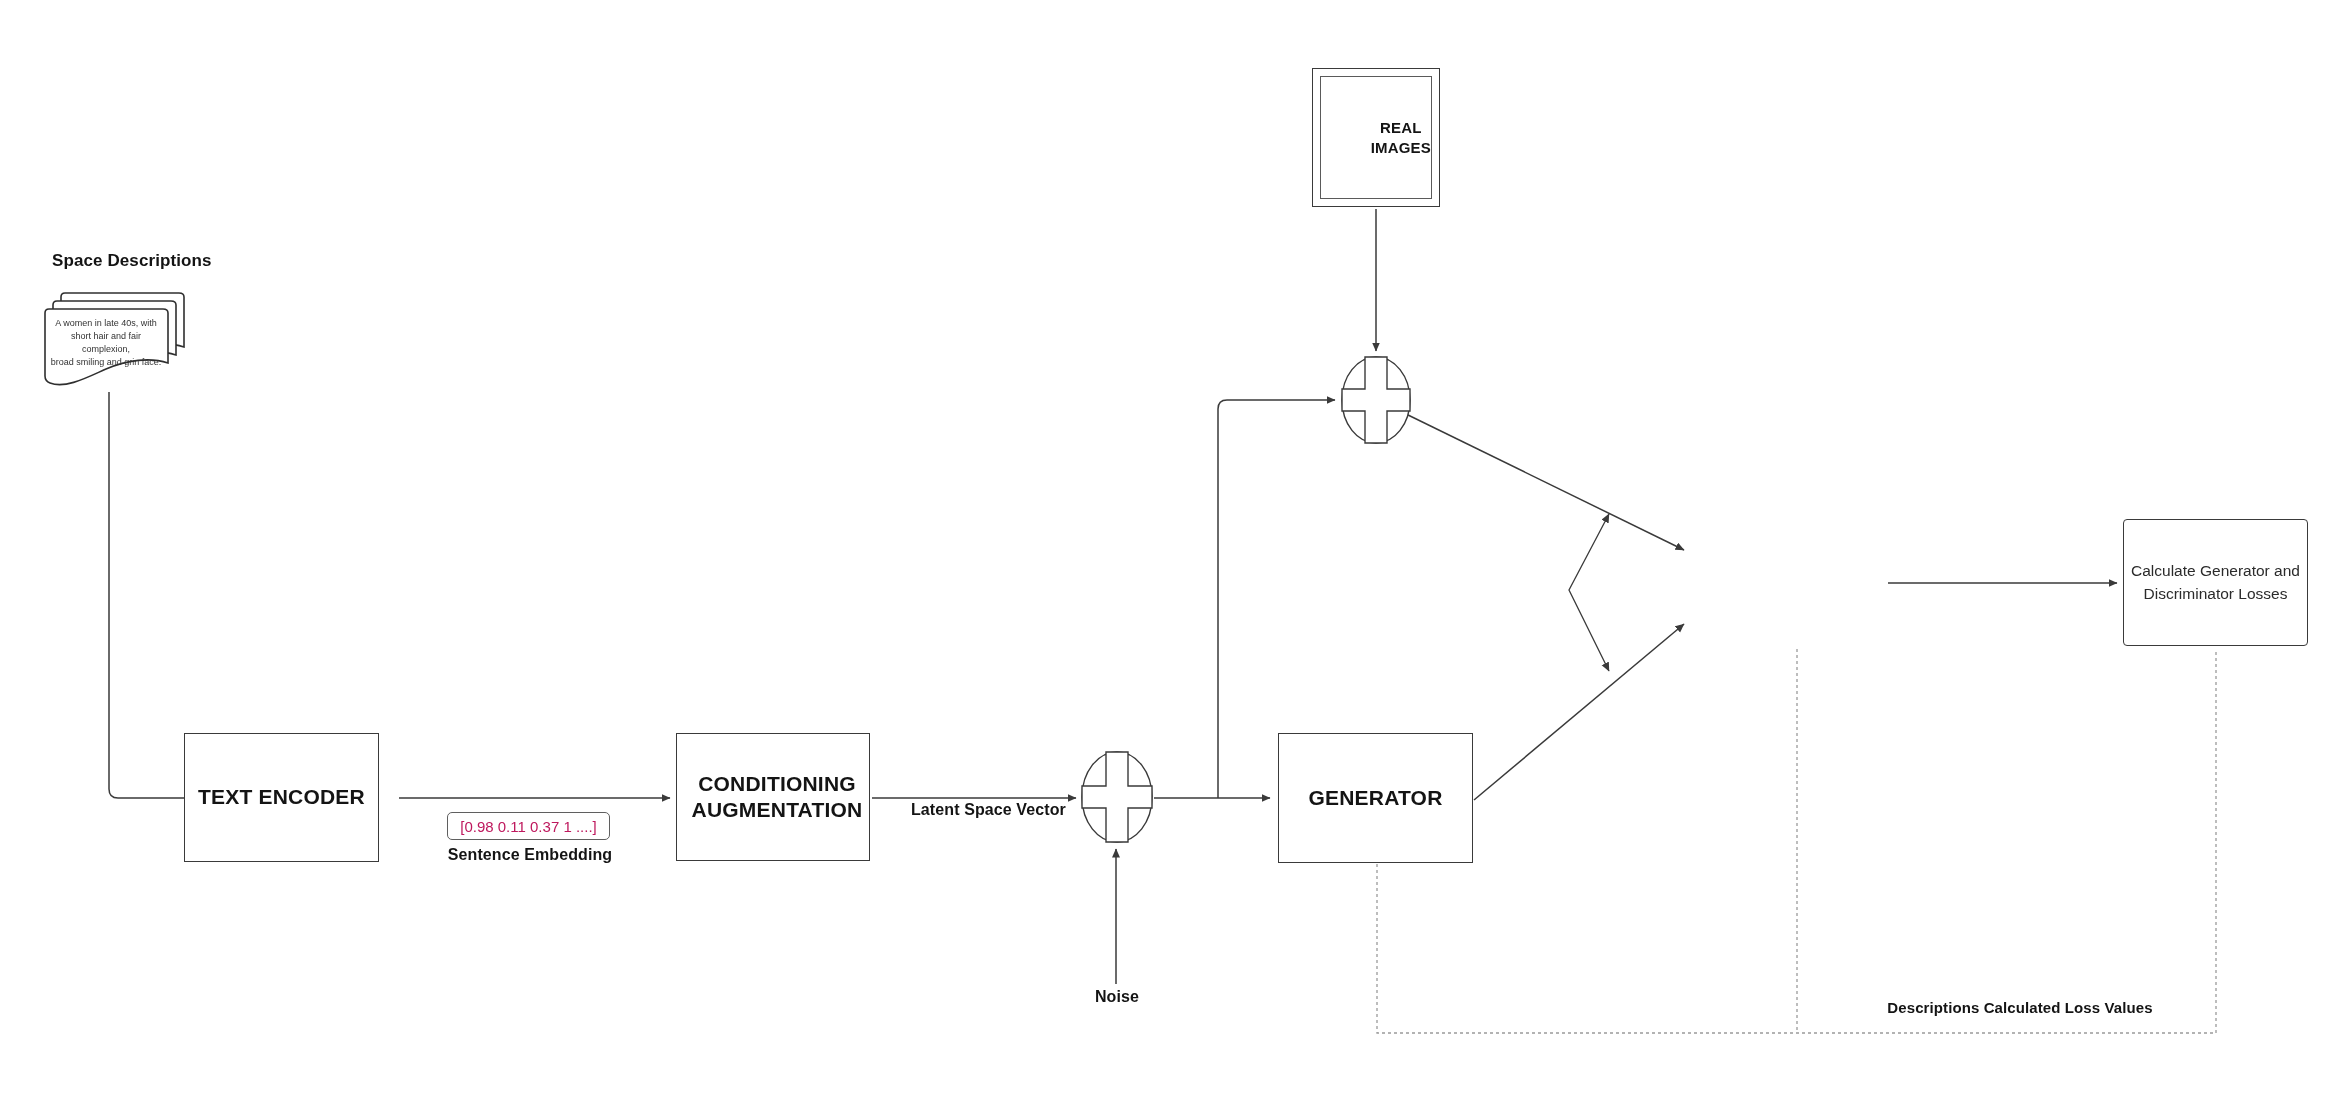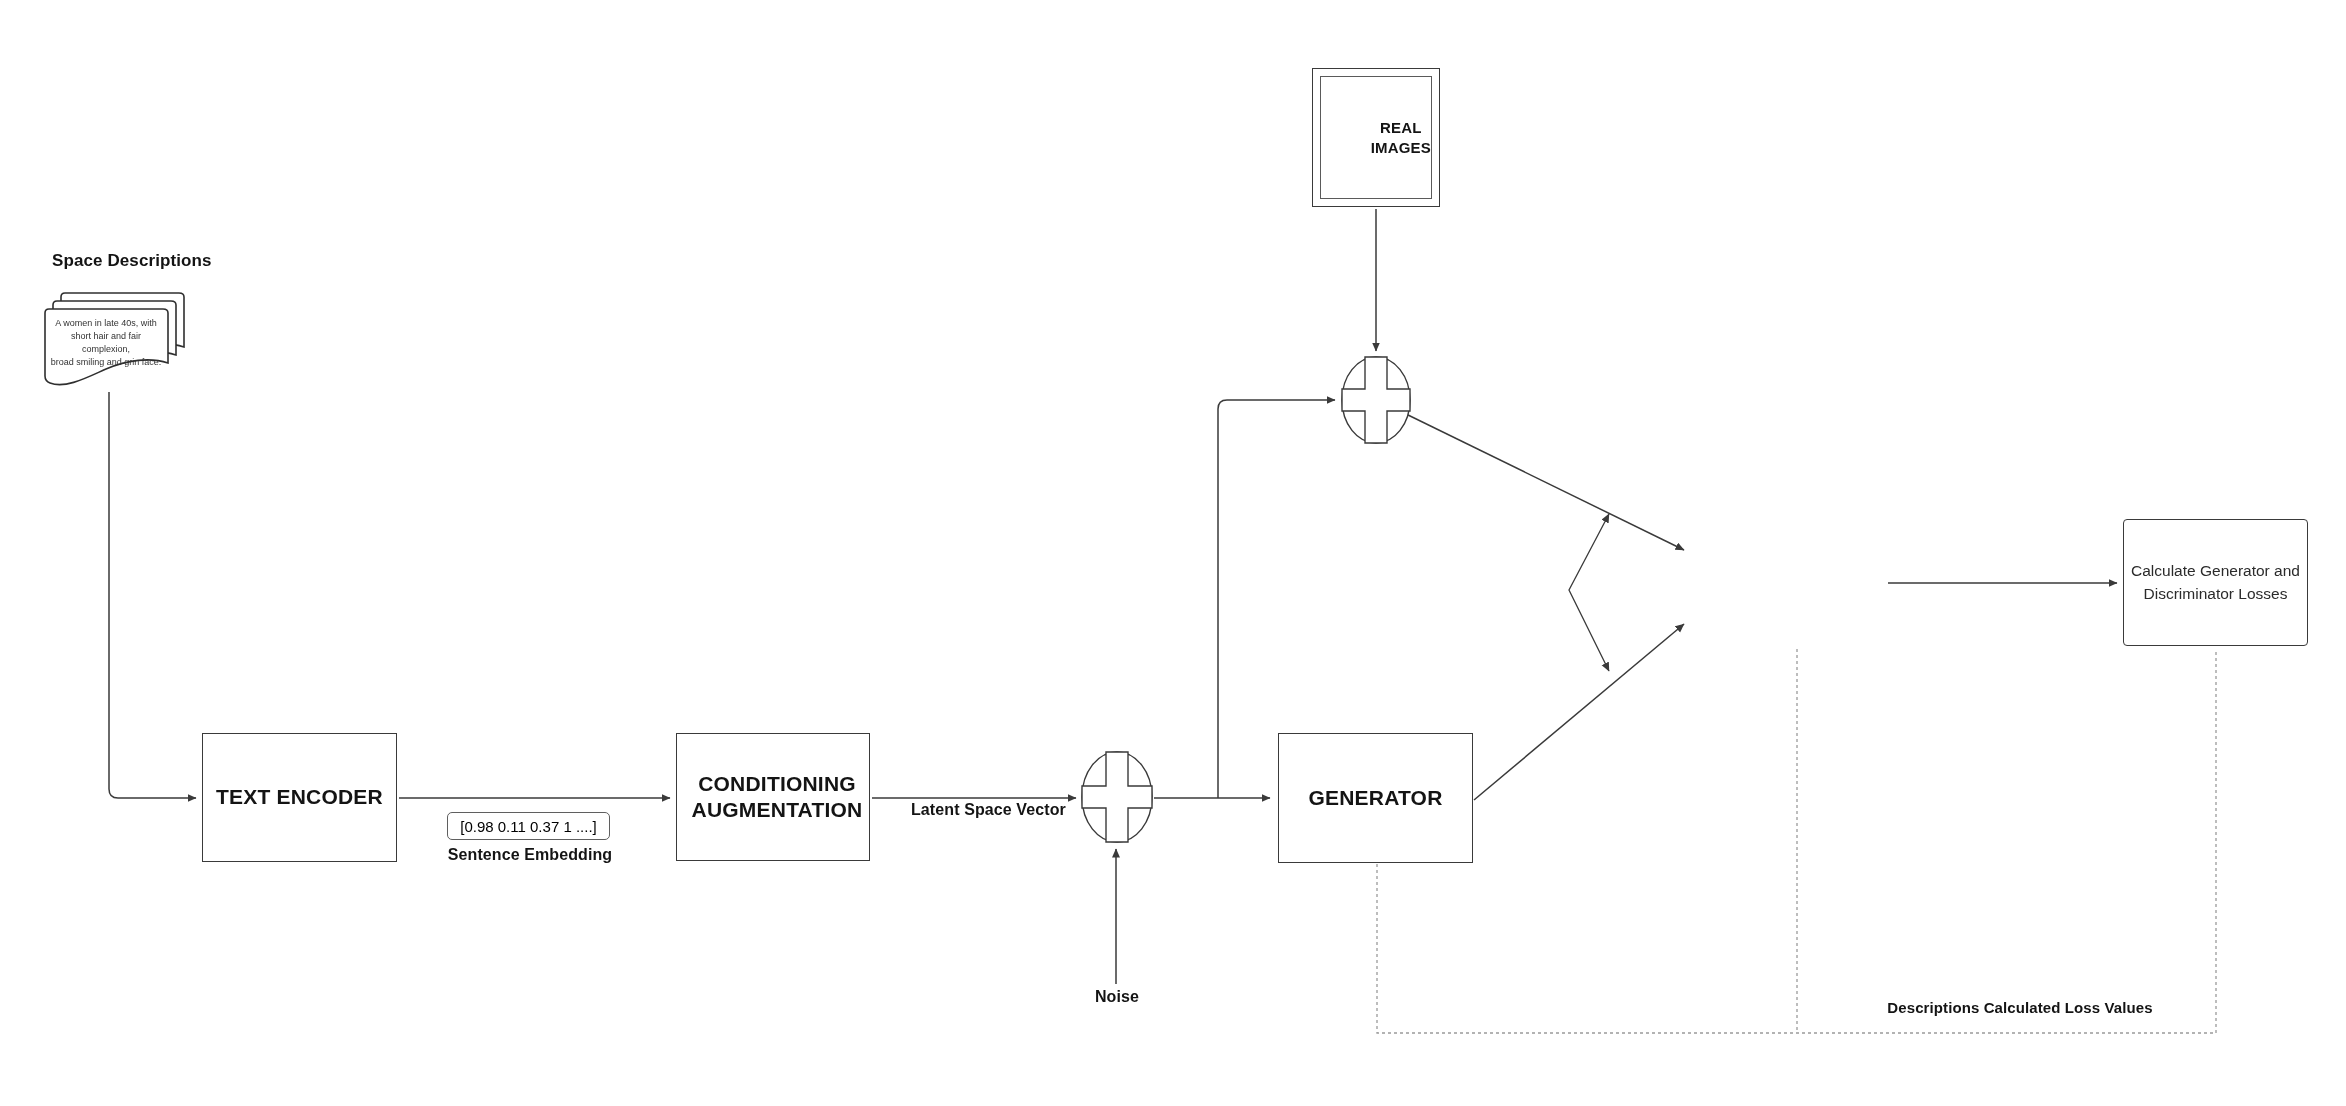--- a/index.html
+++ b/index.html
@@ -40,21 +40,21 @@
     font-weight:bold;font-size:15px;line-height:1.3;white-space:pre-line;letter-spacing:.2px;
   }
   .rounded{border-radius:4px;border-width:1.4px;}
   .rounded .soft-label{
     font-weight:400;font-size:15.5px;line-height:1.45;white-space:pre-line;color:#2b2b2b;
   }
   .embed-box{
     position:absolute;left:447px;top:812px;width:163px;height:28px;
     border:1.2px solid #5f5f5f;border-radius:5px;background:#fff;
     display:flex;align-items:center;justify-content:center;
-    font-size:15px;color:#000000;box-sizing:border-box;
+    font-size:15px;color:#be185d;box-sizing:border-box;
   }
   .free-label{
     position:absolute;font-weight:bold;font-size:16px;color:#141414;
     white-space:nowrap;letter-spacing:.1px;
   }
   .note-text{
     position:absolute;left:48px;top:317px;width:116px;
     font-size:9px;line-height:1.45;text-align:center;color:#333;
     white-space:pre-line;
   }
@@ -106,21 +106,21 @@
       <path d="M49,309 H163 Q168,309 168,313 V363 C150,357 127,360 106,369 C88,377 66,389 50,383 Q45,381 45,376 V313 Q45,309 49,309 Z"></path>
     </g>
   </svg>
 
   <div class="free-label" style="left:52px;top:251px;font-size:17px;">Space Descriptions</div>
 
   <div class="note-text">A women in late 40s, with
 short hair and fair complexion,
 broad smiling and grin face.</div>
 
-  <div class="node" style="left:202px;top:733px;width:195px;height:129px;">
+  <div class="node" style="left:184px;top:733px;width:195px;height:129px;">
     <span class="node-label">TEXT ENCODER</span>
   </div>
 
   <div class="embed-box">[0.98 0.11 0.37 1 ....]</div>
   <div class="free-label" style="left:440px;top:846px;width:180px;text-align:center;">Sentence Embedding</div>
 
   <div class="node" style="left:676px;top:733px;width:194px;height:128px;padding-left:8px;">
     <span class="node-label">CONDITIONING
 AUGMENTATION</span>
   </div>

